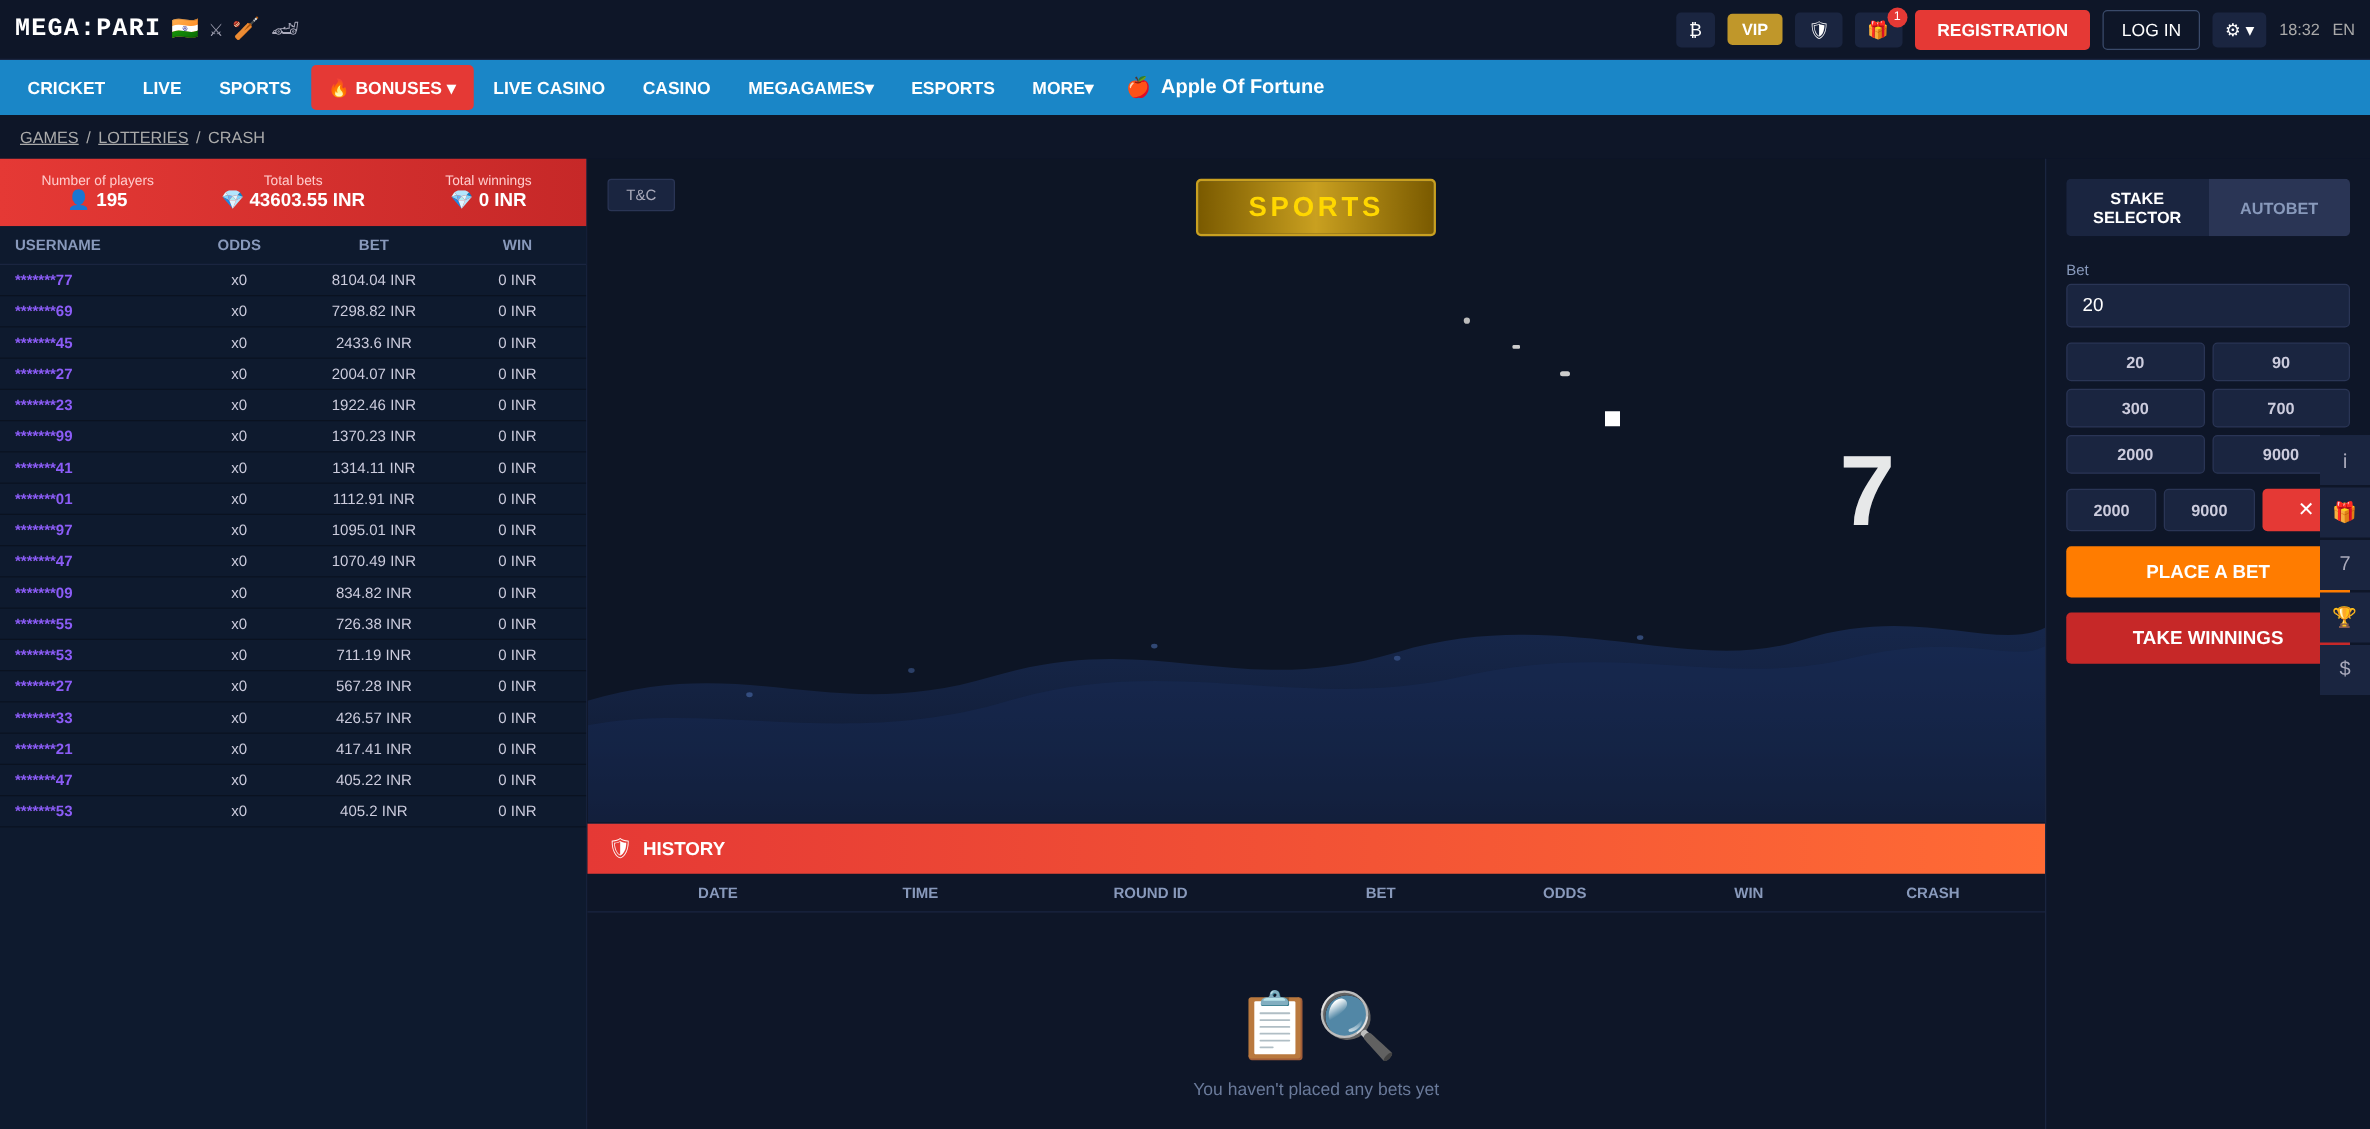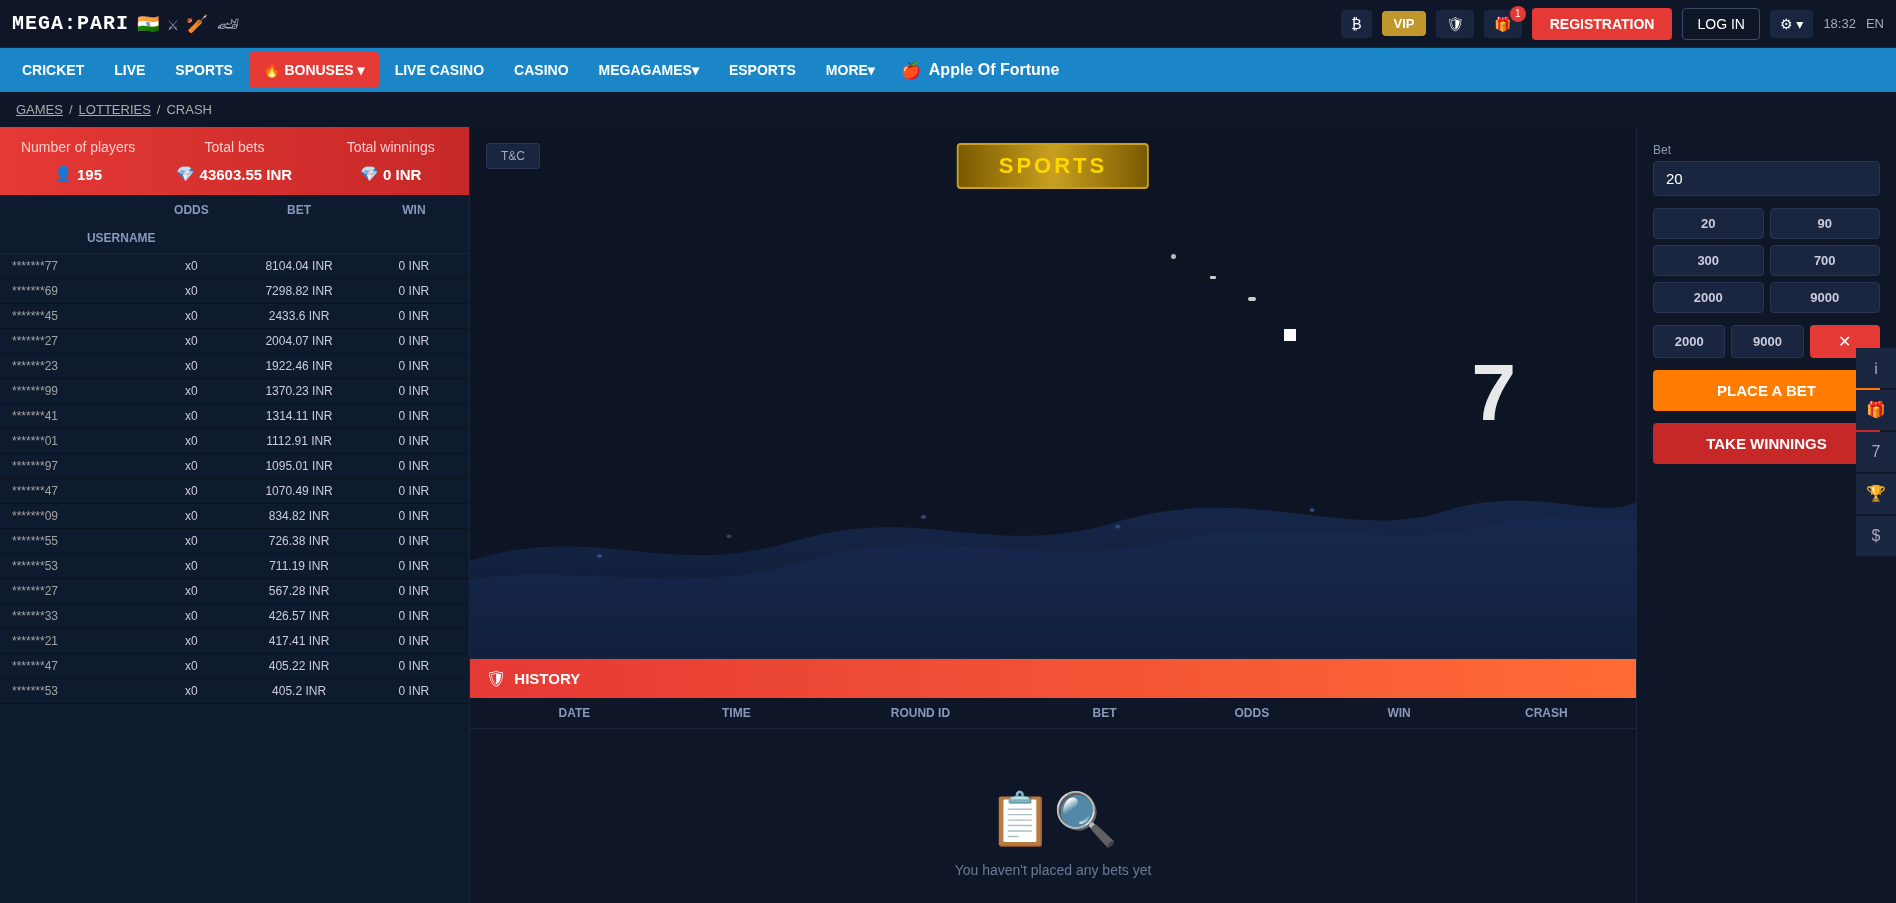--- a/index.html
+++ b/index.html
@@ -31,31 +31,31 @@
     .breadcrumb a { color: #aaa; text-decoration: underline; cursor: pointer; }
     .breadcrumb span { color: #aaa; }
 
     
     .main { display: flex; padding: 0; height: calc(100vh - 92px); }
 
     
     .left-panel { width: 470px; min-width: 470px; background: #0e1a2e; border-right: 1px solid #1a2540; display: flex; flex-direction: column; }
     .stats-header { background: linear-gradient(90deg, #e53935, #c62828); display: flex; padding: 8px 0; }
     .stat-col { flex: 1; text-align: center; padding: 4px 8px; }
-    .stat-label { font-size: 14px; color: #ffcccc; margin-bottom: 10px; }
+    .stat-label { font-size: 11px; color: #ffcccc; margin-bottom: 0; }
     .stat-value { font-size: 15px; font-weight: bold; color: #fff; display: flex; align-items: center; justify-content: center; gap: 4px; }
 
     .table-header { display: grid; grid-template-columns: 2fr 1fr 2fr 1.2fr; padding: 8px 12px; background: #0e1a2e; border-bottom: 1px solid #1a2540; }
     .col-head { font-size: 12px; color: #8899bb; text-transform: uppercase; font-weight: 600; text-align: center; }
-    .col-head:first-child { text-align: right; margin-top: 28px; }
+    .col-head:first-child { text-align: left; }
 
     .table-body { overflow-y: auto; flex: 1; }
     .table-row { display: grid; grid-template-columns: 2fr 1fr 2fr 1.2fr; padding: 5px 12px; border-bottom: 1px solid #0a1220; }
     .cell { font-size: 12px; color: #ccd; text-align: center; }
-    .cell:first-child { text-align: left; color: #a3a3a3; }
+    .cell:first-child { text-align: left; color: #8b5cf6; font-weight: bold; }
 
     
     .center-panel { flex: 1; display: flex; flex-direction: column; background: #101828; }
     .game-area { flex: 1; background: #0d1525; position: relative; overflow: hidden; }
     .jackpot-banner { position: absolute; top: 16px; left: 50%; transform: translateX(-50%); background: linear-gradient(90deg, #7a5a00, #c9a020, #7a5a00); border: 2px solid #c9a020; padding: 8px 40px; border-radius: 4px; z-index: 10; }
     .jackpot-text { color: #ffd700; font-size: 22px; font-weight: 900; letter-spacing: 3px; text-align: center; }
     .tc-btn { position: absolute; top: 16px; left: 16px; background: #1a2540; border: 1px solid #2a3555; color: #aab; padding: 5px 14px; border-radius: 3px; font-size: 12px; cursor: pointer; z-index: 10; }
     .game-number { position: absolute; right: 120px; top: 50%; transform: translateY(-50%); font-size: 80px; font-weight: 900; color: #fff; opacity: 0.9; }
 
     
@@ -346,20 +346,24 @@
         <div class="history-col-head">CRASH</div>
       </div>
       <div class="history-empty">
         <div style="font-size:52px;color:#3a4a6a;">📋🔍</div>
         <div class="history-empty-text">You haven't placed any bets yet</div>
       </div>
     </div>
   </div>
 
   <div class="right-panel">
+    <div class="selector-tabs">
+      <button class="selector-tab active">STAKE SELECTOR</button>
+      <button class="selector-tab inactive">AUTOBET</button>
+    </div>
 
     <div>
       <div class="bet-label">Bet</div>
       <input class="bet-input" type="number" value="20" style="">
     </div>
 
     <div class="quick-bets">
       <button class="quick-bet-btn">20</button>
       <button class="quick-bet-btn">90</button>
       <button class="quick-bet-btn">300</button>

